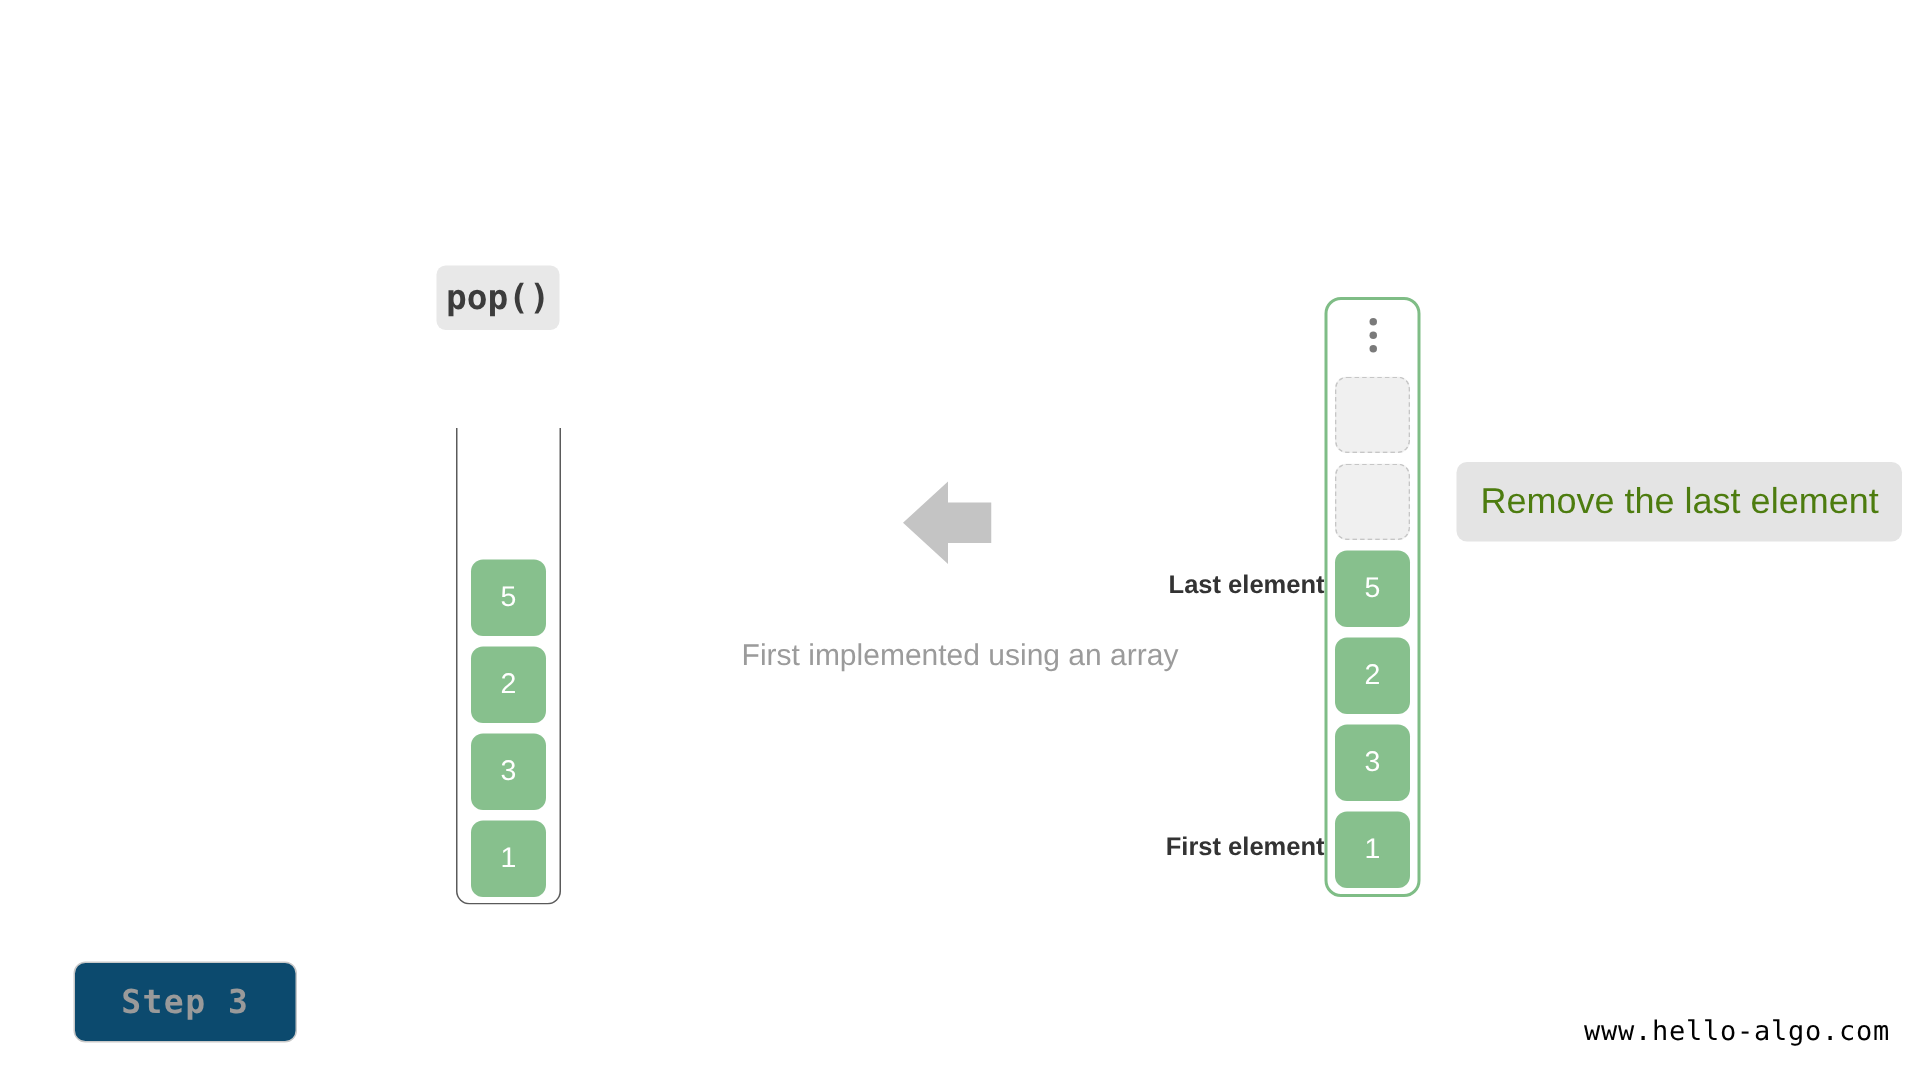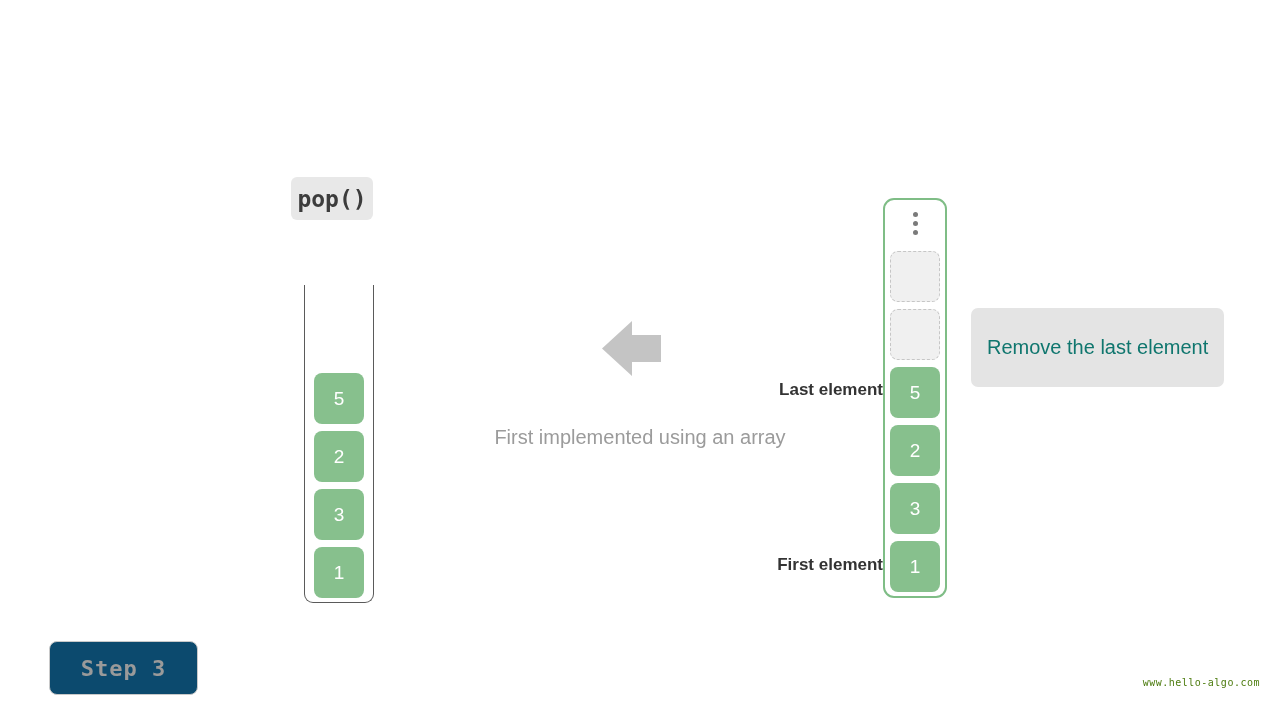--- a/index.html
+++ b/index.html
@@ -155,27 +155,27 @@
     align-items: center;
     gap: 7px;
   }
 
   
   .tooltip {
     position: absolute;
     left: 971px;
     top: 308px;
     height: 49px;
-    padding: 15px 16px;
+    padding: 2px 16px;
     background: #e4e4e4;
     border-radius: 7px;
     display: flex;
     align-items: center;
-    font-size: 20px;
-    color: #0f766e;
+    font-size: 24px;
+    color: #4d7c0f;
     white-space: nowrap;
   }
 
   
   .step-badge {
     position: absolute;
     left: 49px;
     top: 641px;
     width: 147px;
     height: 52px;
@@ -191,22 +191,22 @@
     color: #9a9a9a;
     letter-spacing: 1px;
   }
 
   
   .watermark {
     position: absolute;
     right: 20px;
     top: 677px;
     font-family: "DejaVu Sans Mono", "Liberation Mono", monospace;
-    font-size: 10px;
-    color: #4d7c0f;
+    font-size: 18px;
+    color: #000000;
     letter-spacing: 0.5px;
   }
 </style>
 </head>
 <body>
 
 <div class="op-label">pop()</div>
 
 <div class="stack-container">
   <div class="stack-items">

